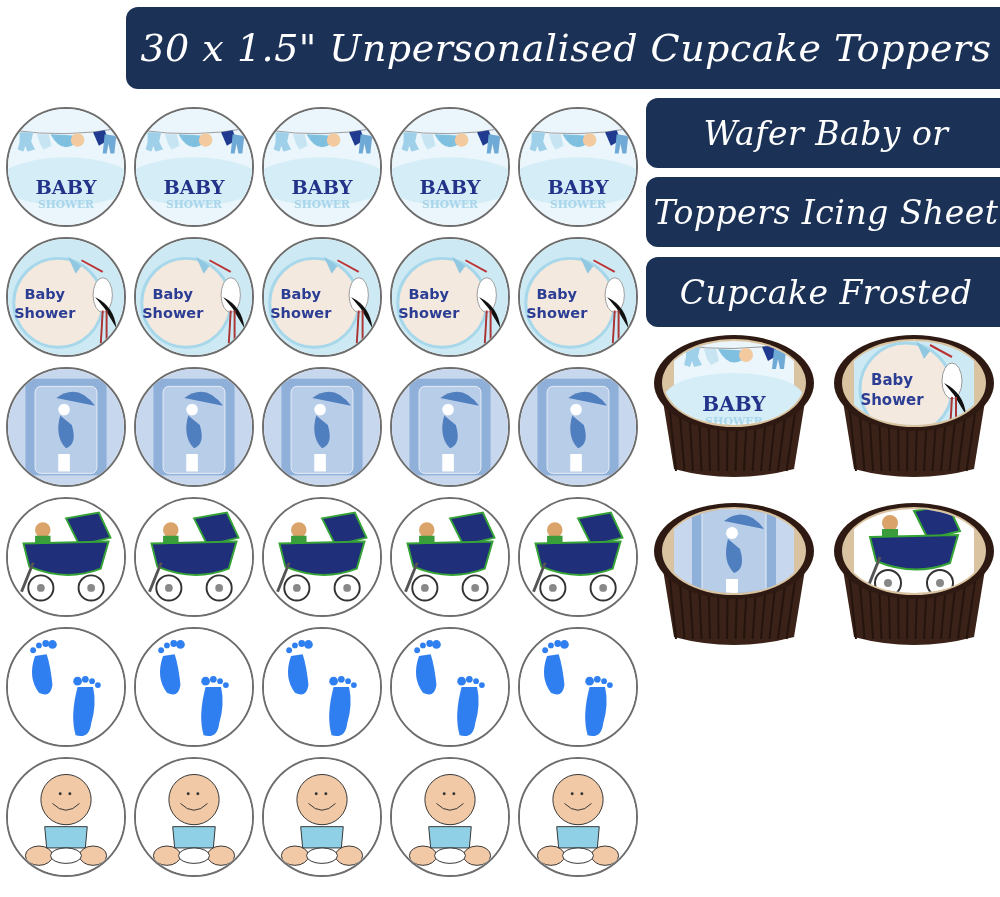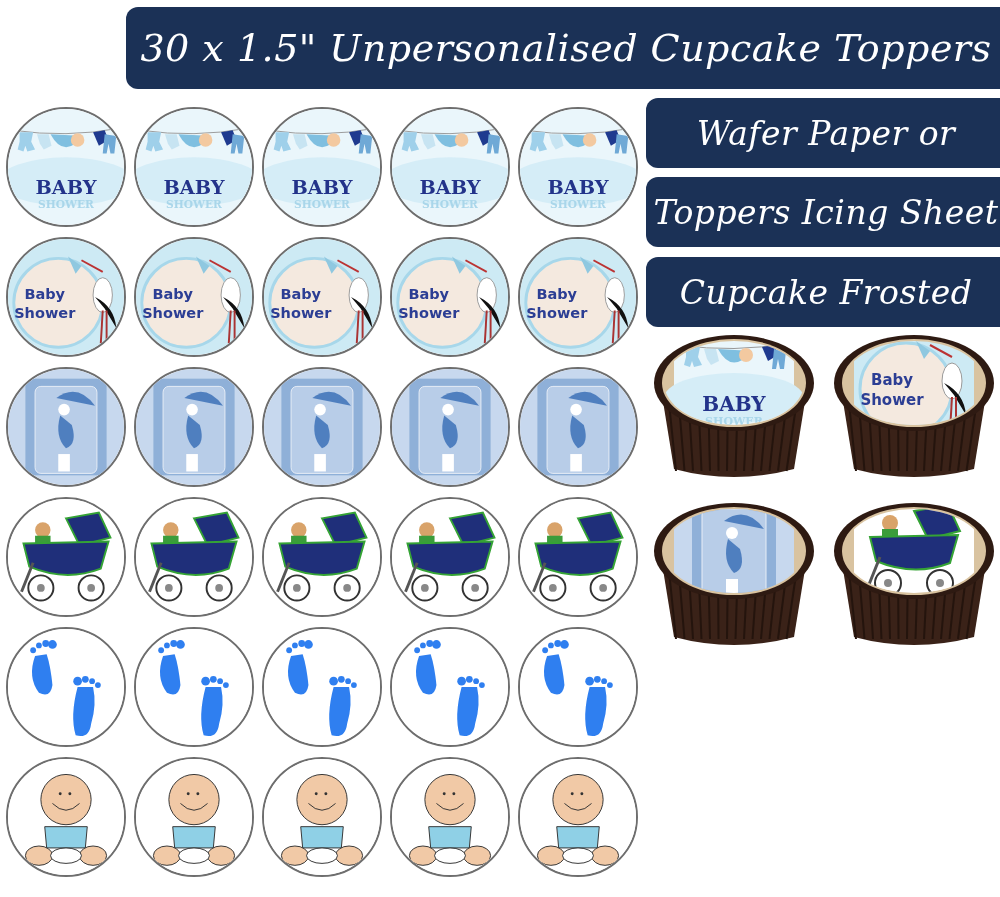--- a/index.html
+++ b/index.html
@@ -15,21 +15,21 @@
   .cupcake{position:absolute;width:168px;height:148px;}
   .cupcake svg{width:100%;height:100%;}
 </style>
 </head>
 <body>
 
 <div id="title-banner" class="banner">
   <span>30 x 1.5" Unpersonalised Cupcake Toppers</span>
 </div>
 <div id="side-1" class="banner side-banner">
-  <span>Wafer Paper or</span>
+  <span>Wafer Baby or</span>
 </div>
 <div id="side-2" class="banner side-banner">
   <span>Toppers Icing Sheet</span>
 </div>
 <div id="side-3" class="banner side-banner">
   <span>Cupcake Frosted</span>
 </div>
 
 <div class="grid" id="grid">
     <div class="topper">

